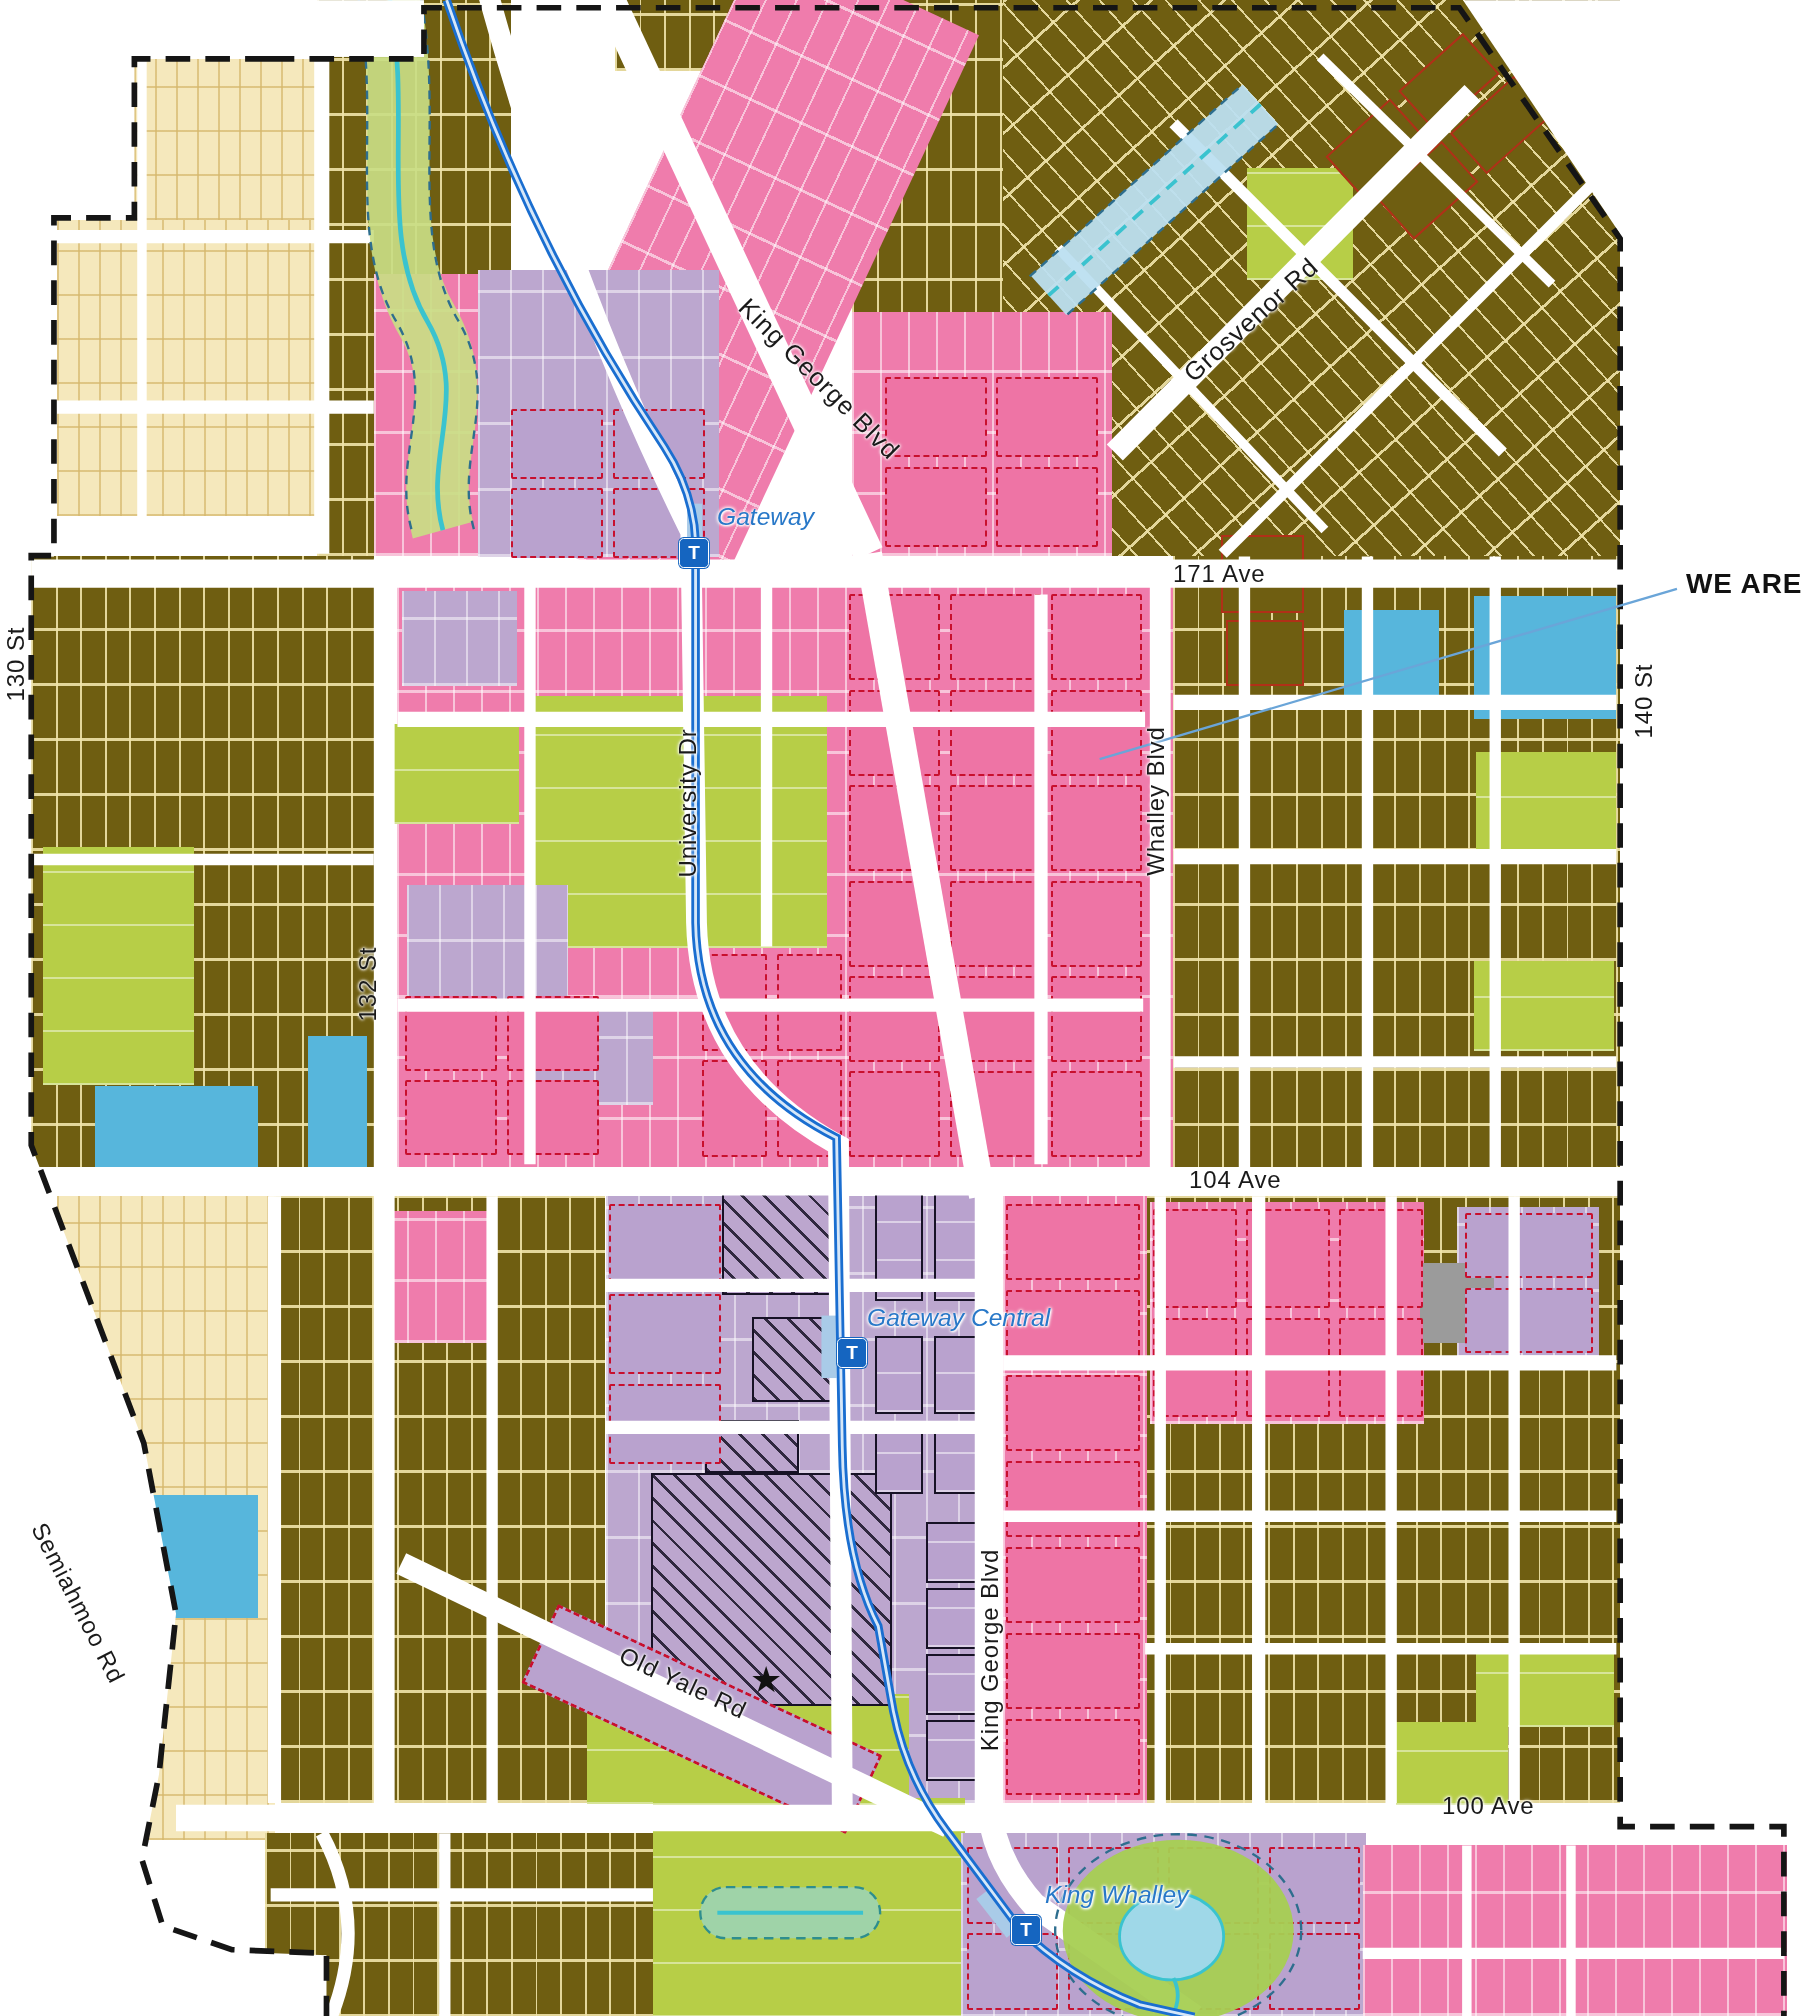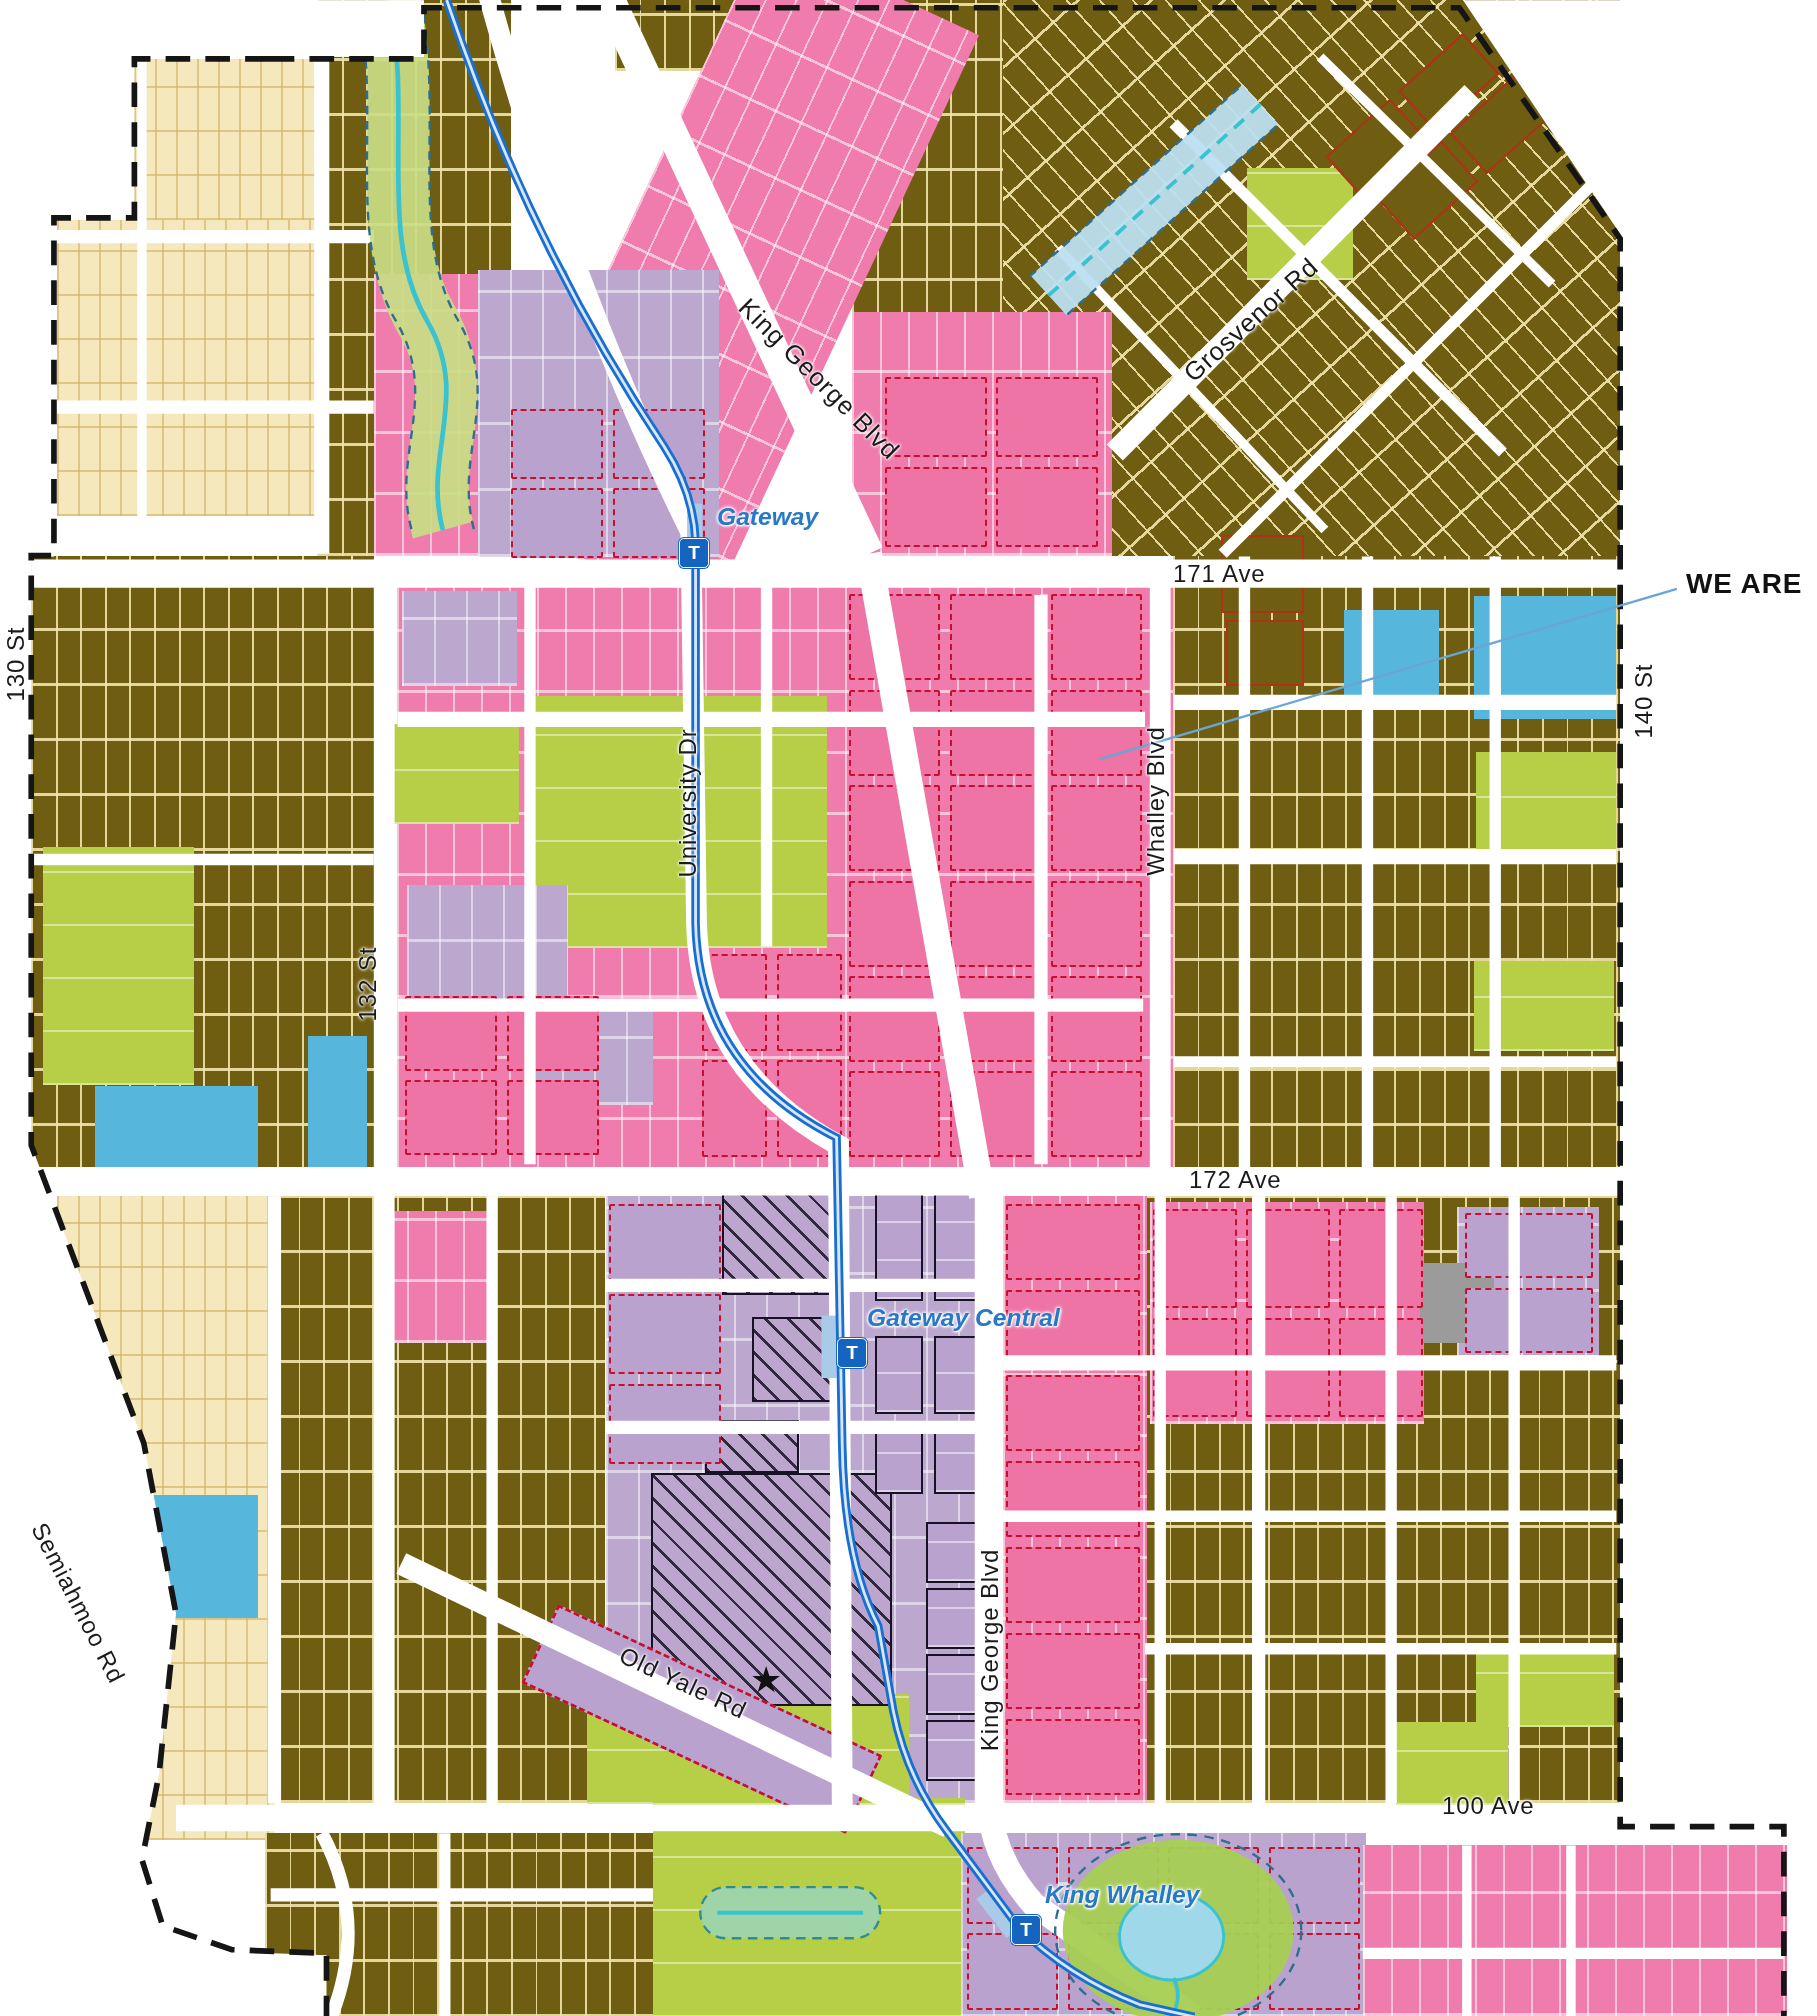--- a/index.html
+++ b/index.html
@@ -31,21 +31,21 @@
   .cc{background-color:#B9A2CE;border:2.8px solid #171226;background-image:
     repeating-linear-gradient(0deg,rgba(255,255,255,.5) 0 1.9px,transparent 1.9px 38px);}
   .cell{position:absolute;box-sizing:border-box;border:2.8px dashed #C8102E;border-radius:1.9px;}
   .cell.pink{background:#EE74A5;}
   .cell.lav{background:#B9A2CE;}
   .redline{box-sizing:border-box;border:2.8px solid #B03018;background:#6F5E11;}
   
   .lbl{position:absolute;color:#1A1A1A;font-size:24px;font-weight:500;white-space:nowrap;
     text-shadow:0 0 2.8px #fff,0 0 2.8px #fff,0 0 4.7px #fff;letter-spacing:0.9px;}
   .rot{transform:translate(-50%,-50%) rotate(var(--a,0deg));}
-  .stn{position:absolute;color:#2878C8;font-size:24.6px;font-style:italic;font-weight:700;white-space:nowrap;
+  .stn{position:absolute;color:#2878C8;font-size:24.6px;font-style:italic;font-weight:400;white-space:nowrap;
     text-shadow:0 0 2.8px #fff,0 0 3.8px #fff,0 0 4.7px #fff,0.9px 0.9px 1.9px #fff;}
   .tbox{position:absolute;width:28px;height:28px;background:#1565C0;color:#fff;border:1.9px solid #fff;
     border-radius:4.7px;display:flex;align-items:center;justify-content:center;font-size:19px;font-weight:bold;
     box-shadow:0 0 0 0.9px #1565C0;}
   .weare{position:absolute;color:#111;font-size:28px;font-weight:bold;letter-spacing:0.9px;white-space:nowrap;}
   .star{position:absolute;color:#111;font-size:36px;line-height:1;}
 </style>
 </head>
 <body>
 
@@ -295,21 +295,21 @@
       <span>T</span>
     </div>
 
   <div class="stn" style="left:717px;top:503px;">Gateway</div>
   <div class="stn" style="left:867px;top:1304px;">Gateway Central</div>
   <div class="stn" style="left:1045px;top:1881px;">King Whalley</div>
 
   <div class="lbl rot" style="left:819px;top:379px;--a:45deg;font-size:25.6px;">King George Blvd</div>
   <div class="lbl rot" style="left:1251px;top:320px;--a:-42deg;font-size:25.6px;">Grosvenor Rd</div>
   <div class="lbl" style="left:1173px;top:560px;">171 Ave</div>
-  <div class="lbl" style="left:1189px;top:1166px;">172 Ave</div>
+  <div class="lbl" style="left:1189px;top:1166px;">104 Ave</div>
   <div class="lbl" style="left:1442px;top:1792px;">100 Ave</div>
   <div class="lbl rot" style="left:16px;top:664px;--a:-90deg;">130 St</div>
   <div class="lbl rot" style="left:368px;top:984px;--a:-90deg;">132 St</div>
   <div class="lbl rot" style="left:1644px;top:701px;--a:-90deg;">140 St</div>
   <div class="lbl rot" style="left:688px;top:803px;--a:-90deg;">University Dr</div>
   <div class="lbl rot" style="left:1156px;top:801px;--a:-90deg;">Whalley Blvd</div>
   <div class="lbl rot" style="left:990px;top:1650px;--a:-90deg;">King George Blvd</div>
   <div class="lbl rot" style="left:683px;top:1683px;--a:25deg;">Old Yale Rd</div>
   <div class="lbl rot" style="left:78px;top:1603px;--a:63deg;">Semiahmoo Rd</div>
 

